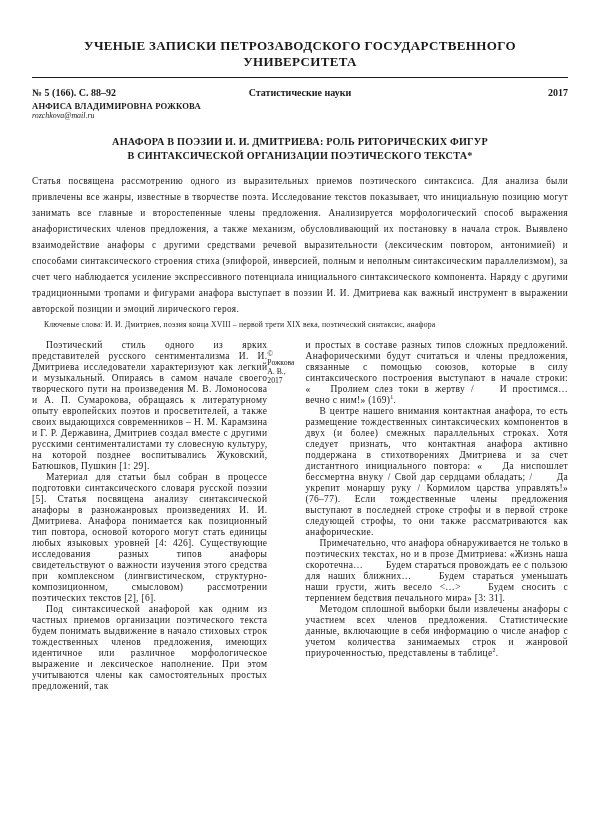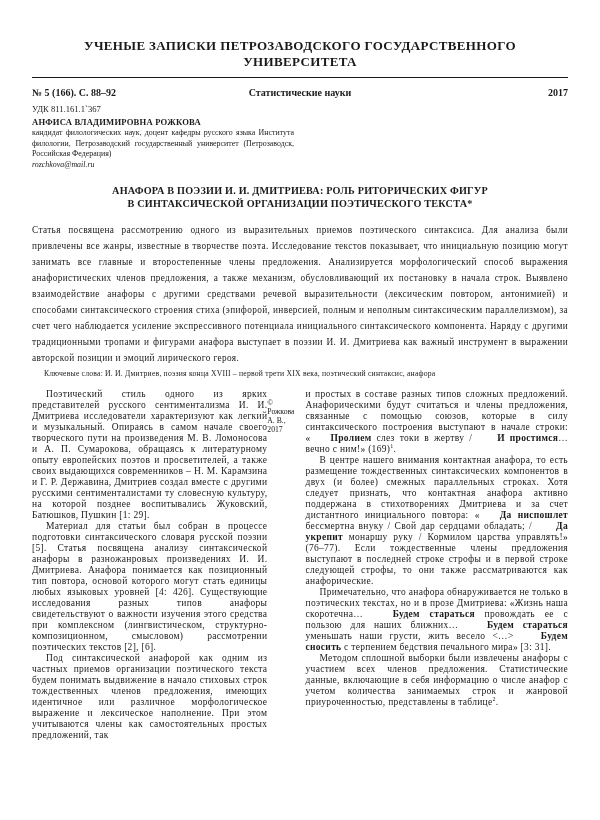--- a/index.html
+++ b/index.html
@@ -96,21 +96,21 @@
     flex-direction: row;
   }
   .par {
     margin: 0;
     font-size: 9.5px;
     line-height: 11px;
     letter-spacing: 0.3px;
     text-align: justify;
   }
   .par.indent { text-indent: 14px; }
-  .par b { font-weight: bold; padding-left: 20px; }
+  .par b { font-weight: normal; padding-left: 20px; }
   .par sup { font-size: 6px; line-height: 0; }
   .copyright {
     margin-top: 9px;
     font-size: 7.7px;
   }
   .spacer { flex: 1; }
 </style>
 </head>
 <body>
 
@@ -119,25 +119,23 @@
   <div class="journal-header">УЧЕНЫЕ ЗАПИСКИ ПЕТРОЗАВОДСКОГО ГОСУДАРСТВЕННОГО УНИВЕРСИТЕТА</div>
 
   <hr class="header-rule">
 
   <div class="meta-row">
     <span class="left">№ 5 (166). С. 88–92</span>
     <span class="mid">Статистические науки</span>
     <span class="right">2017</span>
   </div>
 
-  <div class="udc">УДК 811.161.1`367</div>
 
   <div class="author-block">
     <div class="author-name">АНФИСА ВЛАДИМИРОВНА РОЖКОВА</div>
-    <div class="author-affiliation">кандидат филологических наук, доцент кафедры русского языка Института филологии, Петрозаводский государственный университет (Петрозаводск, Российская Федерация)</div>
     <div class="author-email">rozchkova@mail.ru</div>
   </div>
 
   <div class="article-title">
     <div>АНАФОРА В ПОЭЗИИ И. И. ДМИТРИЕВА: РОЛЬ РИТОРИЧЕСКИХ ФИГУР</div>
     <div>В СИНТАКСИЧЕСКОЙ ОРГАНИЗАЦИИ ПОЭТИЧЕСКОГО ТЕКСТА*</div>
   </div>
 
   <div class="abstract">Статья посвящена рассмотрению одного из выразительных приемов поэтического синтаксиса. Для анализа были привлечены все жанры, известные в творчестве поэта. Исследование текстов показывает, что инициальную позицию могут занимать все главные и второстепенные члены предложения. Анализируется морфологический способ выражения анафористических членов предложения, а также механизм, обусловливающий их постановку в начала строк. Выявлено взаимодействие анафоры с другими средствами речевой выразительности (лексическим повтором, антонимией) и способами синтаксического строения стиха (эпифорой, инверсией, полным и неполным синтаксическим параллелизмом), за счет чего наблюдается усиление экспрессивного потенциала инициального синтаксического компонента. Наряду с другими традиционными тропами и фигурами анафора выступает в поэзии И. И. Дмитриева как важный инструмент в выражении авторской позиции и эмоций лирического героя.</div>
 

